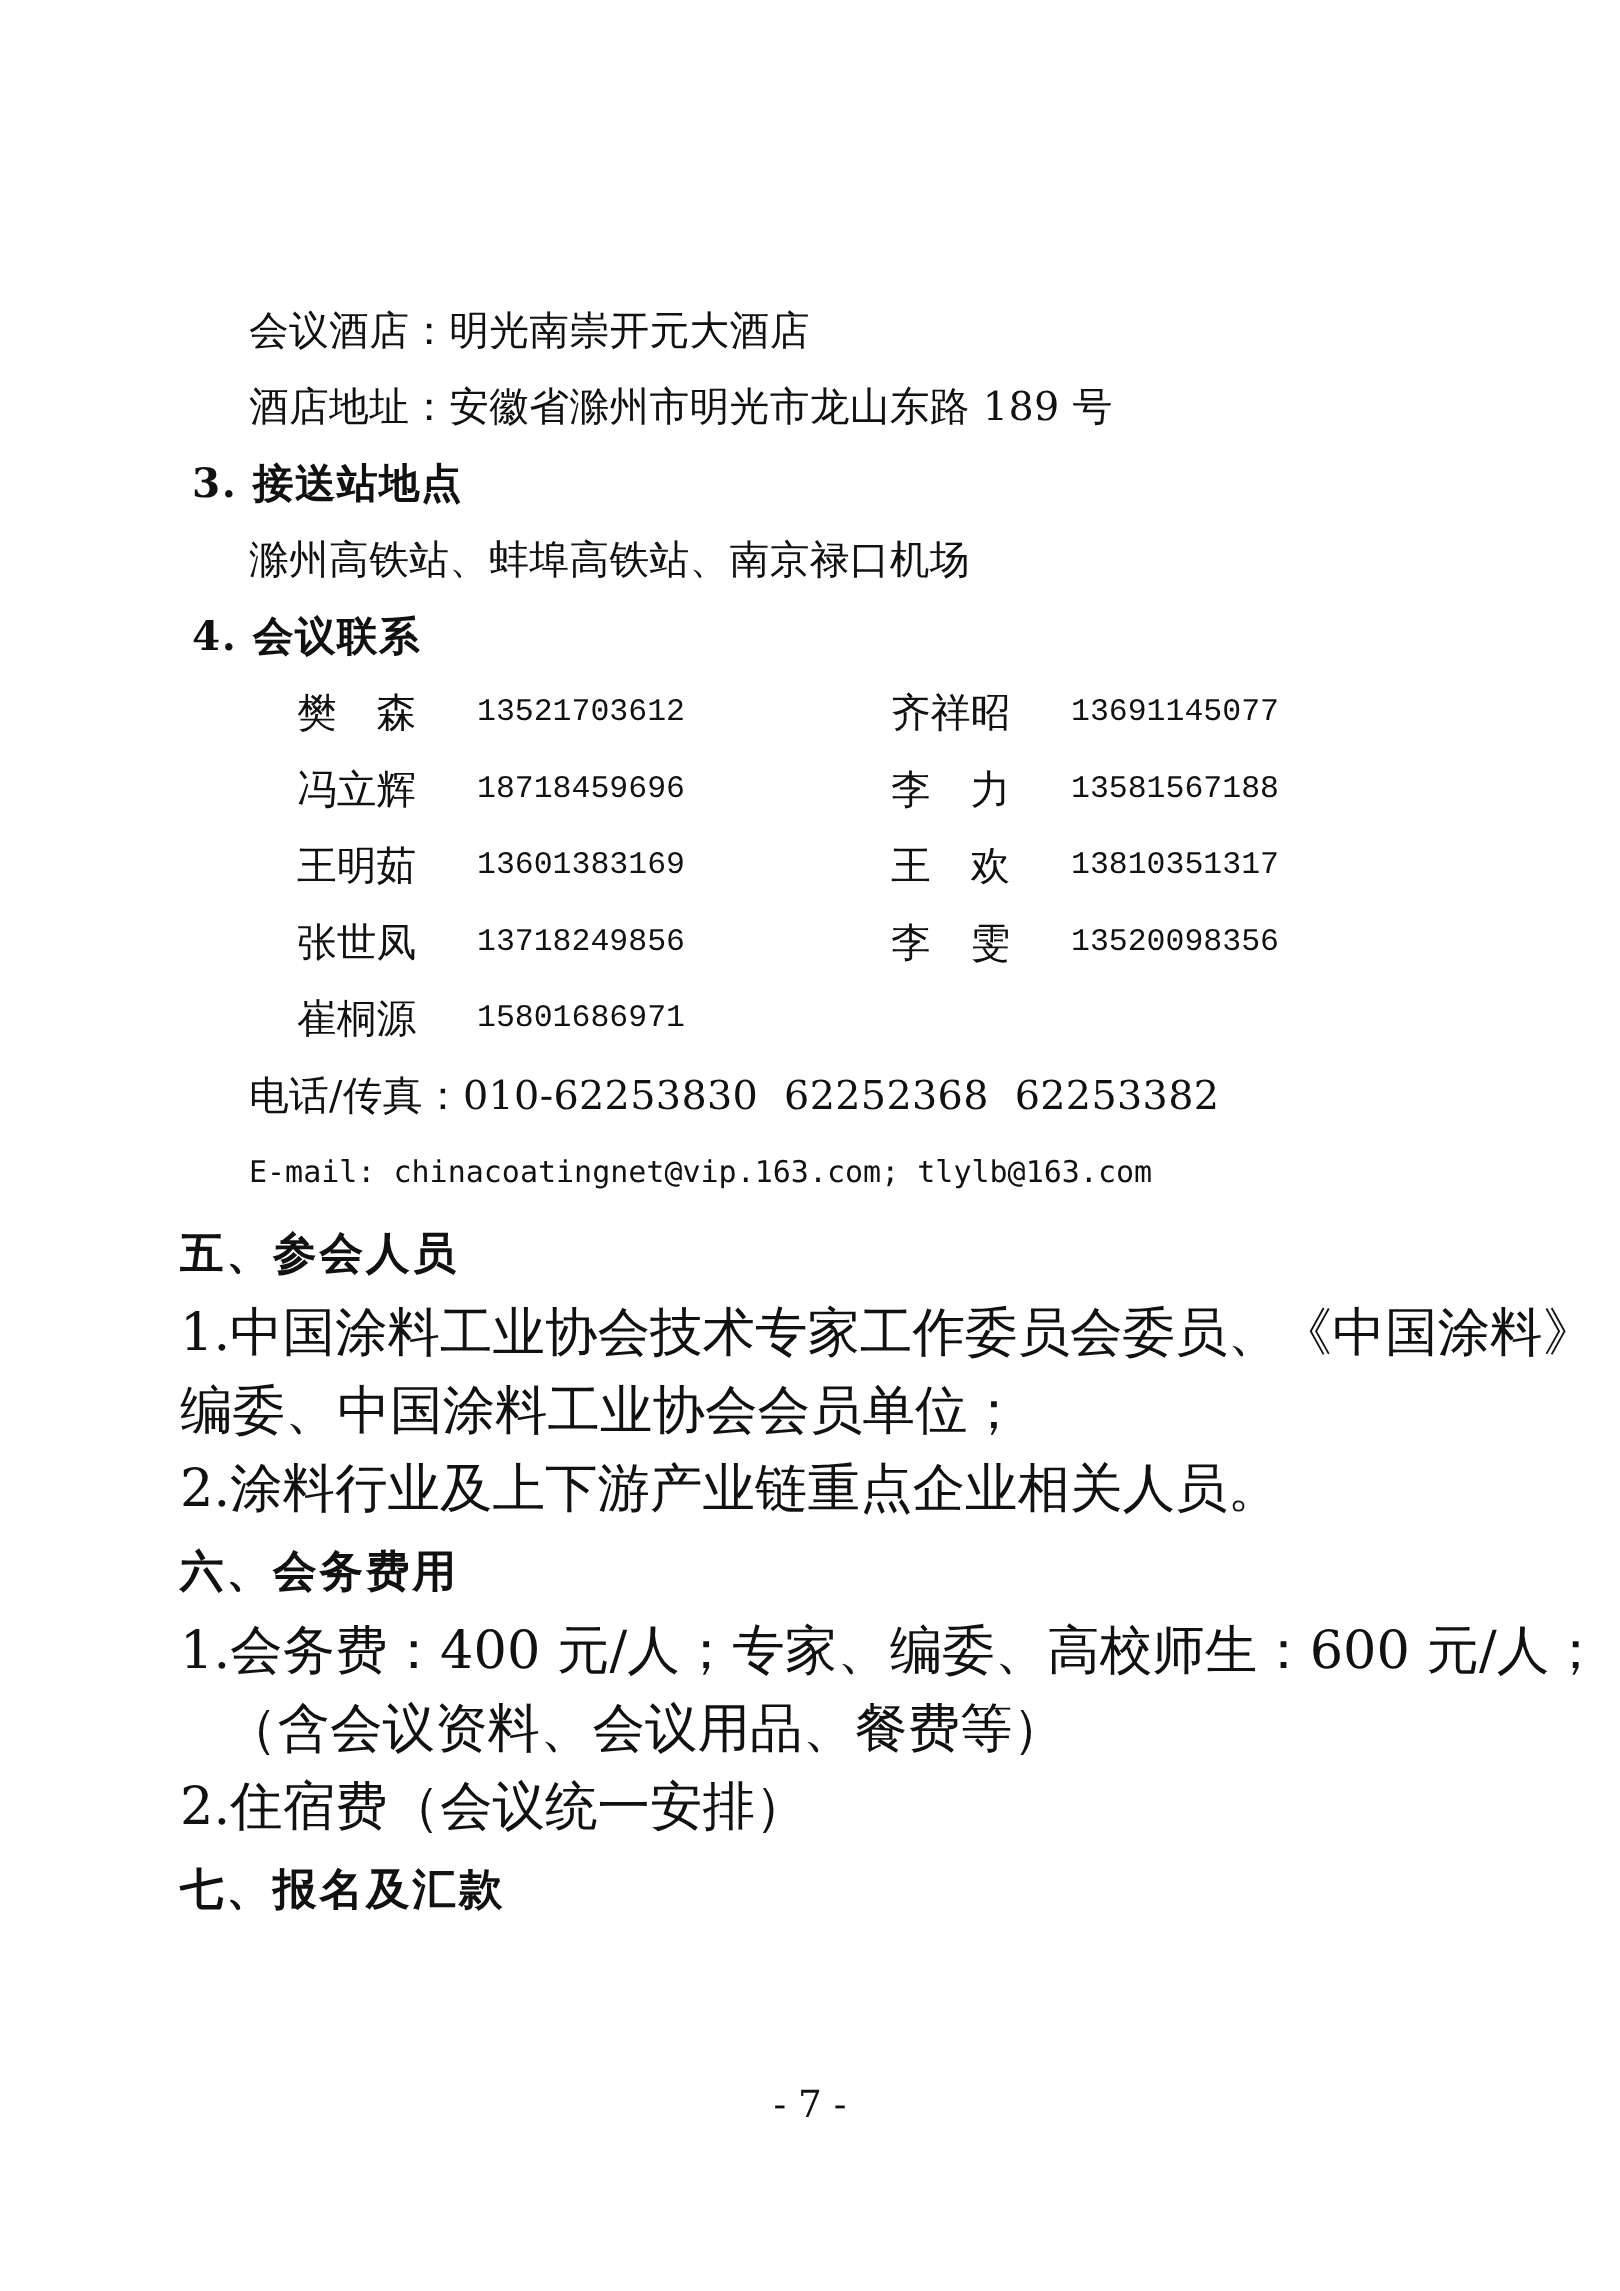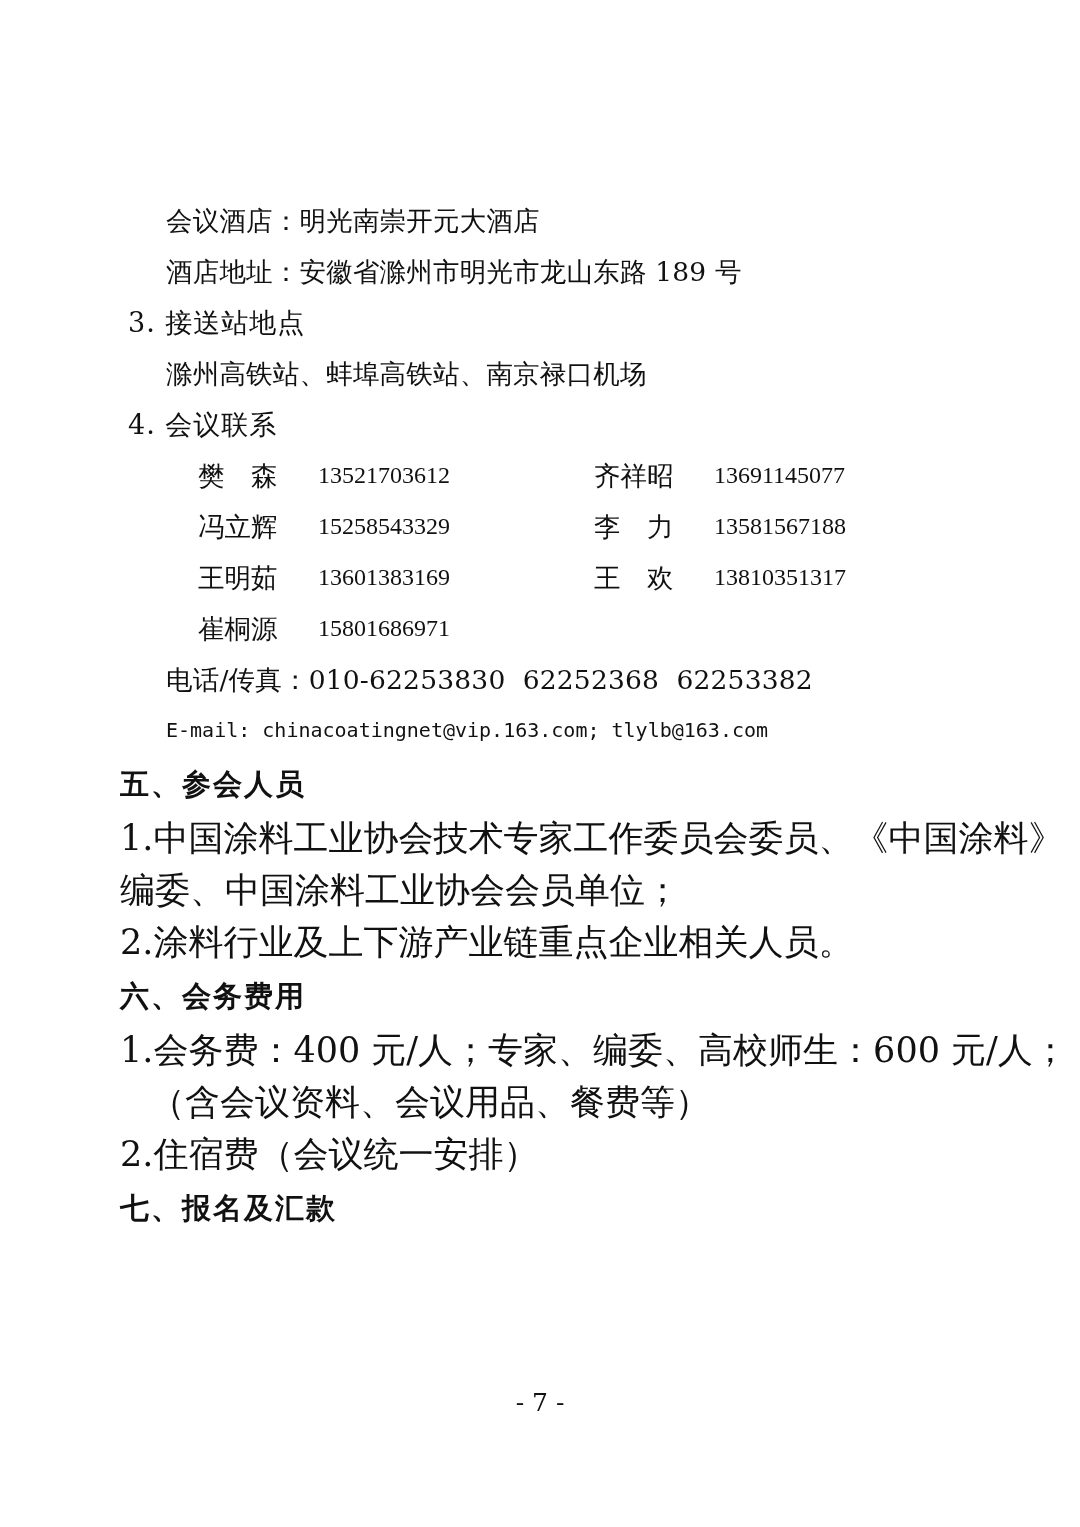--- a/index.html
+++ b/index.html
@@ -26,21 +26,21 @@
   .line {
     font-size: 26.5px;
     line-height: 51px;
     white-space: pre;
     letter-spacing: 0.2px;
   }
   .indent-1 { padding-left: 46px; }
   .indent-2 { padding-left: 30px; }
   .indent-num { padding-left: 8px; }
   .bold-head {
-    font-weight: normal;
+    font-weight: bold;
     font-size: 27px;
     letter-spacing: 1px;
   }
   .sec-head {
     font-weight: bold;
     font-size: 29px;
     letter-spacing: 2px;
     line-height: 56px;
   }
   .mono {
@@ -54,22 +54,22 @@
     line-height: 51px;
     font-size: 26.5px;
     white-space: pre;
   }
   .contact-name {
     width: 120px;
     display: inline-block;
     margin-left: 32px;
   }
   .contact-phone {
-    font-family: Liberation Serif, serif;
-    font-size: 24px;
+    font-family: Liberation Mono, monospace;
+    font-size: 21px;
     width: 200px;
     display: inline-block;
   }
   .contact-gap { width: 44px; display: inline-block; }
   .body-line {
     font-size: 35px;
     line-height: 52px;
     white-space: pre;
   }
   .footer {
@@ -97,31 +97,38 @@
 
   <div class="contact-row">
     <span class="contact-name">樊　森</span>
     <span class="contact-phone">13521703612</span>
     <span class="contact-gap"></span>
     <span class="contact-name">齐祥昭</span>
     <span class="contact-phone">13691145077</span>
   </div>
   <div class="contact-row">
     <span class="contact-name">冯立辉</span>
-    <span class="contact-phone">15258543329</span>
+    <span class="contact-phone">18718459696</span>
     <span class="contact-gap"></span>
     <span class="contact-name">李　力</span>
     <span class="contact-phone">13581567188</span>
   </div>
   <div class="contact-row">
     <span class="contact-name">王明茹</span>
     <span class="contact-phone">13601383169</span>
     <span class="contact-gap"></span>
     <span class="contact-name">王　欢</span>
     <span class="contact-phone">13810351317</span>
+  </div>
+  <div class="contact-row">
+    <span class="contact-name">张世凤</span>
+    <span class="contact-phone">13718249856</span>
+    <span class="contact-gap"></span>
+    <span class="contact-name">李　雯</span>
+    <span class="contact-phone">13520098356</span>
   </div>
   <div class="contact-row">
     <span class="contact-name">崔桐源</span>
     <span class="contact-phone">15801686971</span>
   </div>
 
   <div class="line indent-1">电话/传真：010-62253830  62252368  62253382</div>
   <div class="line indent-1 mono">E-mail: chinacoatingnet@vip.163.com; tlylb@163.com</div>
 
   <div class="sec-head">五、参会人员</div>

